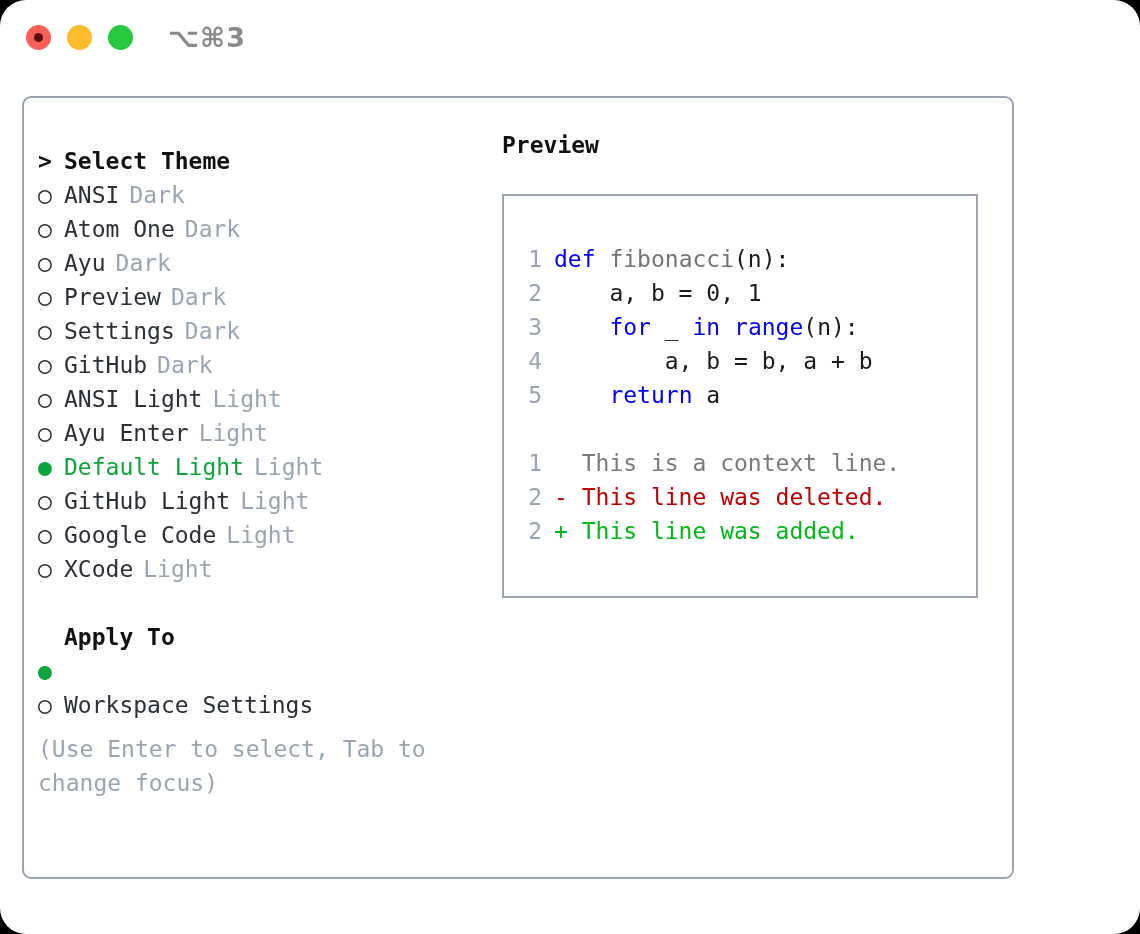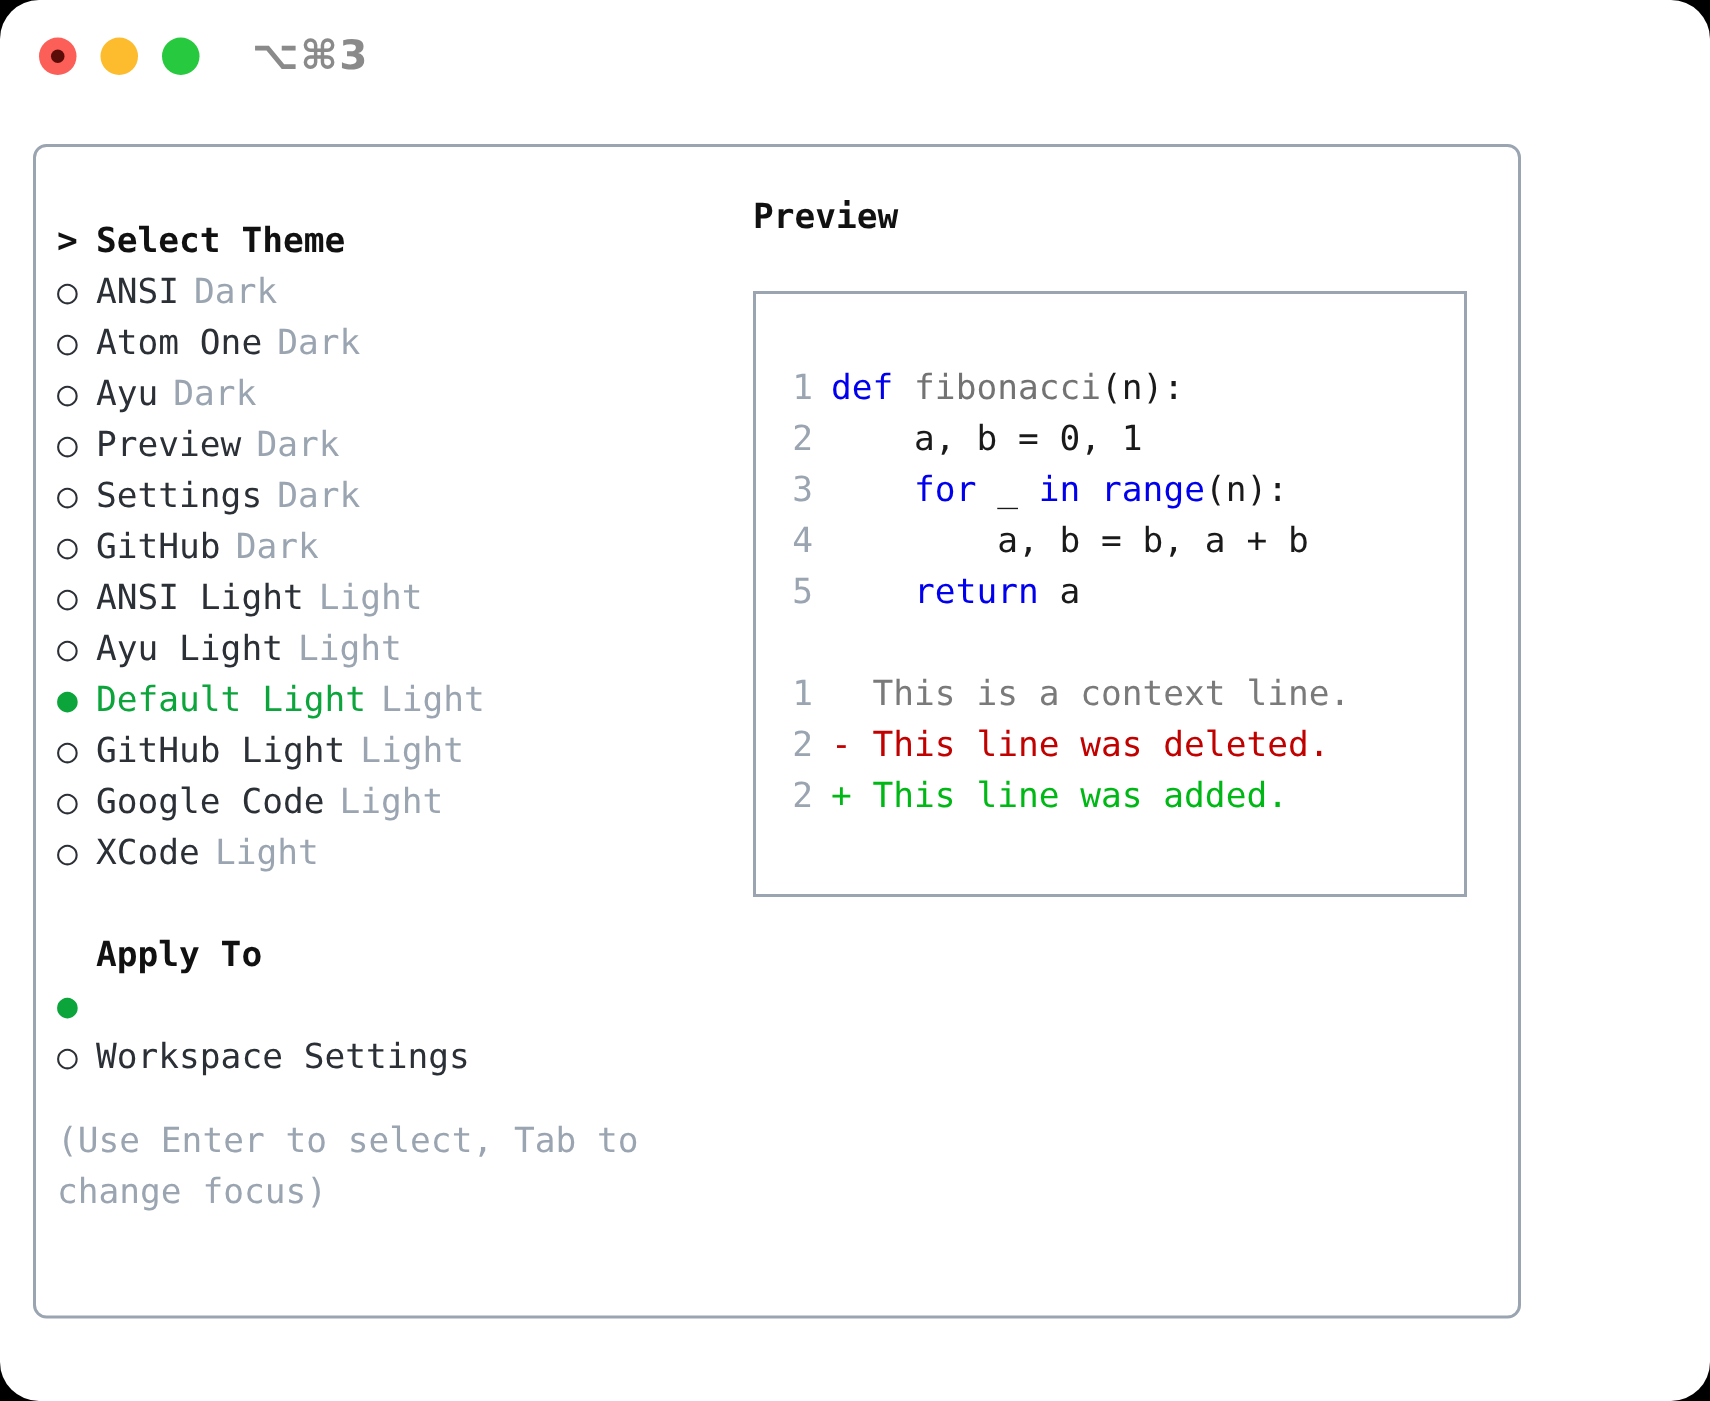--- a/index.html
+++ b/index.html
@@ -118,21 +118,21 @@
   .label { color: #2b2f36; }
   .label.bold { font-weight: bold; color: #111111; }
   .label.selected { color: #0ca53c; }
   .badge {
     color: #9aa5b1;
     margin-left: 10px;
   }
   .spacer-row { height: 34px; }
 
   .hint {
-    margin-top: 22px;
+    margin-top: 10px;
     font-size: 23px;
     line-height: 34px;
     color: #9aa5b1;
     width: 420px;
     white-space: pre-wrap;
   }
 
   
   .right-col {
     position: absolute;
@@ -204,21 +204,21 @@
       </div>
 
       <div id="theme-list">
           <div class="row"><span class="bullet">○</span><span class="label">ANSI</span><span class="badge">Dark</span></div>
           <div class="row"><span class="bullet">○</span><span class="label">Atom One</span><span class="badge">Dark</span></div>
           <div class="row"><span class="bullet">○</span><span class="label">Ayu</span><span class="badge">Dark</span></div>
           <div class="row"><span class="bullet">○</span><span class="label">Preview</span><span class="badge">Dark</span></div>
           <div class="row"><span class="bullet">○</span><span class="label">Settings</span><span class="badge">Dark</span></div>
           <div class="row"><span class="bullet">○</span><span class="label">GitHub</span><span class="badge">Dark</span></div>
           <div class="row"><span class="bullet">○</span><span class="label">ANSI Light</span><span class="badge">Light</span></div>
-          <div class="row"><span class="bullet">○</span><span class="label">Ayu Light</span><span class="badge">Light</span></div>
+          <div class="row"><span class="bullet">○</span><span class="label">Ayu Enter</span><span class="badge">Light</span></div>
           <div class="row"><span class="bullet sel">●</span><span class="label selected">Default Light</span><span class="badge">Light</span></div>
           <div class="row"><span class="bullet">○</span><span class="label">GitHub Light</span><span class="badge">Light</span></div>
           <div class="row"><span class="bullet">○</span><span class="label">Google Code</span><span class="badge">Light</span></div>
           <div class="row"><span class="bullet">○</span><span class="label">XCode</span><span class="badge">Light</span></div>
         </div>
 
       <div class="spacer-row"></div>
 
       <div class="row">
         <span class="bullet"></span>

